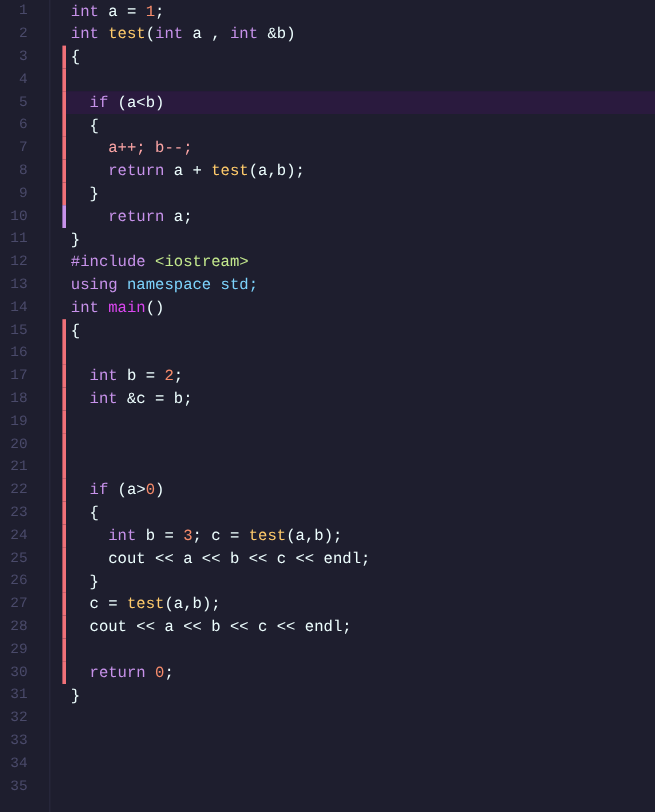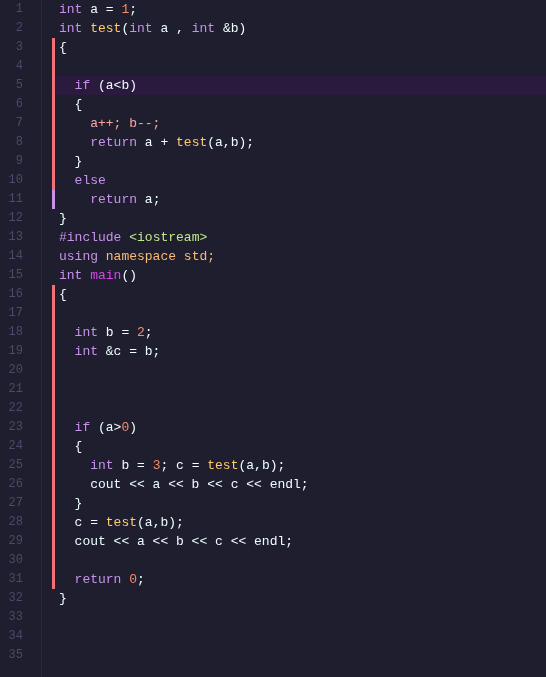--- a/index.html
+++ b/index.html
@@ -101,27 +101,26 @@
       <div class="code-line"><span style="display: inline-block; width: 7px; min-width: 7px;"></span><span style="color: rgb(199, 146, 234);">int</span><span style="color: rgb(238, 255, 255);"> a = </span><span style="color: rgb(247, 140, 108);">1</span><span style="color: rgb(238, 255, 255);">;</span></div>
       <div class="code-line"><span style="display: inline-block; width: 7px; min-width: 7px;"></span></div>
       <div class="code-line"><span style="display: inline-block; width: 7px; min-width: 7px;"></span><span style="color: rgb(199, 146, 234);">int</span><span style="color: rgb(238, 255, 255);"> </span><span style="color: rgb(255, 203, 107);">test</span><span style="color: rgb(238, 255, 255);">(</span><span style="color: rgb(199, 146, 234);">int</span><span style="color: rgb(238, 255, 255);"> a , </span><span style="color: rgb(199, 146, 234);">int</span><span style="color: rgb(238, 255, 255);"> &amp;b)</span></div>
       <div class="code-line"><span style="display: inline-block; width: 3px; min-width: 3px; background-color: rgb(240, 113, 120); height: 19px; margin-right: 4px;"></span><span style="color: rgb(238, 255, 255);">{</span></div>
       <div class="code-line"><span style="display: inline-block; width: 3px; min-width: 3px; background-color: rgb(240, 113, 120); height: 19px; margin-right: 4px;"></span></div>
       <div class="code-line" style="background-color: rgb(42, 26, 62); width: 100%;"><span style="display: inline-block; width: 3px; min-width: 3px; background-color: rgb(240, 113, 120); height: 19px; margin-right: 4px;"></span><span style="color: rgb(199, 146, 234);">  if</span><span style="color: rgb(238, 255, 255);"> (a&lt;b)</span></div>
       <div class="code-line"><span style="display: inline-block; width: 3px; min-width: 3px; background-color: rgb(240, 113, 120); height: 19px; margin-right: 4px;"></span><span style="color: rgb(238, 255, 255);">  {</span></div>
       <div class="code-line"><span style="display: inline-block; width: 3px; min-width: 3px; background-color: rgb(240, 113, 120); height: 19px; margin-right: 4px;"></span><span style="color: #fca5a5;">    a++; b--;</span></div>
       <div class="code-line"><span style="display: inline-block; width: 3px; min-width: 3px; background-color: rgb(240, 113, 120); height: 19px; margin-right: 4px;"></span><span style="color: rgb(238, 255, 255);">    </span><span style="color: rgb(199, 146, 234);">return</span><span style="color: rgb(238, 255, 255);"> a + </span><span style="color: rgb(255, 203, 107);">test</span><span style="color: rgb(238, 255, 255);">(a,b);</span></div>
       <div class="code-line"><span style="display: inline-block; width: 3px; min-width: 3px; background-color: rgb(240, 113, 120); height: 19px; margin-right: 4px;"></span><span style="color: rgb(238, 255, 255);">  }</span></div>
-      <div class="code-line"><span style="display: inline-block; width: 3px; min-width: 3px; background-color: rgb(240, 113, 120); height: 19px; margin-right: 4px;"></span><span style="color: rgb(238, 255, 255);">  </span><span style="color: rgb(199, 146, 234);">else</span></div>
       <div class="code-line"><span style="display: inline-block; width: 3px; min-width: 3px; background-color: rgb(199, 146, 234); height: 19px; margin-right: 4px;"></span><span style="color: rgb(238, 255, 255);">    </span><span style="color: rgb(199, 146, 234);">return</span><span style="color: rgb(238, 255, 255);"> a;</span></div>
       <div class="code-line"><span style="display: inline-block; width: 7px; min-width: 7px;"></span><span style="color: rgb(238, 255, 255);">}</span></div>
       <div class="code-line"><span style="display: inline-block; width: 7px; min-width: 7px;"></span></div>
       <div class="code-line"><span style="display: inline-block; width: 7px; min-width: 7px;"></span></div>
       <div class="code-line"><span style="display: inline-block; width: 7px; min-width: 7px;"></span><span style="color: rgb(199, 146, 234);">#include</span><span style="color: rgb(195, 232, 141);"> &lt;iostream&gt;</span></div>
-      <div class="code-line"><span style="display: inline-block; width: 7px; min-width: 7px;"></span><span style="color: rgb(199, 146, 234);">using</span><span style="color: #fdba74; text-align: center;"> namespace std;</span></div>
+      <div class="code-line"><span style="display: inline-block; width: 7px; min-width: 7px;"></span><span style="color: rgb(199, 146, 234);">using</span><span style="color: #7dd3fc; text-align: center;"> namespace std;</span></div>
       <div class="code-line"><span style="display: inline-block; width: 7px; min-width: 7px;"></span><span style="color: rgb(199, 146, 234);">int</span><span style="color: rgb(238, 255, 255);"> </span><span style="color: #d946ef;">main</span><span style="color: rgb(238, 255, 255);">()</span></div>
       <div class="code-line"><span style="display: inline-block; width: 3px; min-width: 3px; background-color: rgb(240, 113, 120); height: 19px; margin-right: 4px;"></span><span style="color: rgb(238, 255, 255);">{</span></div>
       <div class="code-line"><span style="display: inline-block; width: 3px; min-width: 3px; background-color: rgb(240, 113, 120); height: 19px; margin-right: 4px;"></span></div>
       <div class="code-line"><span style="display: inline-block; width: 3px; min-width: 3px; background-color: rgb(240, 113, 120); height: 19px; margin-right: 4px;"></span><span style="color: rgb(238, 255, 255);">  </span><span style="color: rgb(199, 146, 234);">int</span><span style="color: rgb(238, 255, 255);"> b = </span><span style="color: rgb(247, 140, 108);">2</span><span style="color: rgb(238, 255, 255);">;</span></div>
       <div class="code-line"><span style="display: inline-block; width: 3px; min-width: 3px; background-color: rgb(240, 113, 120); height: 19px; margin-right: 4px;"></span><span style="color: rgb(238, 255, 255);">  </span><span style="color: rgb(199, 146, 234);">int</span><span style="color: rgb(238, 255, 255); text-align: right;"> &amp;c = b;</span></div>
       <div class="code-line"><span style="display: inline-block; width: 3px; min-width: 3px; background-color: rgb(240, 113, 120); height: 19px; margin-right: 4px;"></span></div>
       <div class="code-line"><span style="display: inline-block; width: 3px; min-width: 3px; background-color: rgb(240, 113, 120); height: 19px; margin-right: 4px;"></span></div>
       <div class="code-line"><span style="display: inline-block; width: 3px; min-width: 3px; background-color: rgb(240, 113, 120); height: 19px; margin-right: 4px;"></span></div>
       <div class="code-line"><span style="display: inline-block; width: 3px; min-width: 3px; background-color: rgb(240, 113, 120); height: 19px; margin-right: 4px;"></span><span style="color: rgb(238, 255, 255);">  </span><span style="color: rgb(199, 146, 234);">if</span><span style="color: rgb(238, 255, 255);"> (a&gt;</span><span style="color: rgb(247, 140, 108);">0</span><span style="color: rgb(238, 255, 255);">)</span></div>
       <div class="code-line"><span style="display: inline-block; width: 3px; min-width: 3px; background-color: rgb(240, 113, 120); height: 19px; margin-right: 4px;"></span><span style="color: rgb(238, 255, 255);">  {</span></div>

